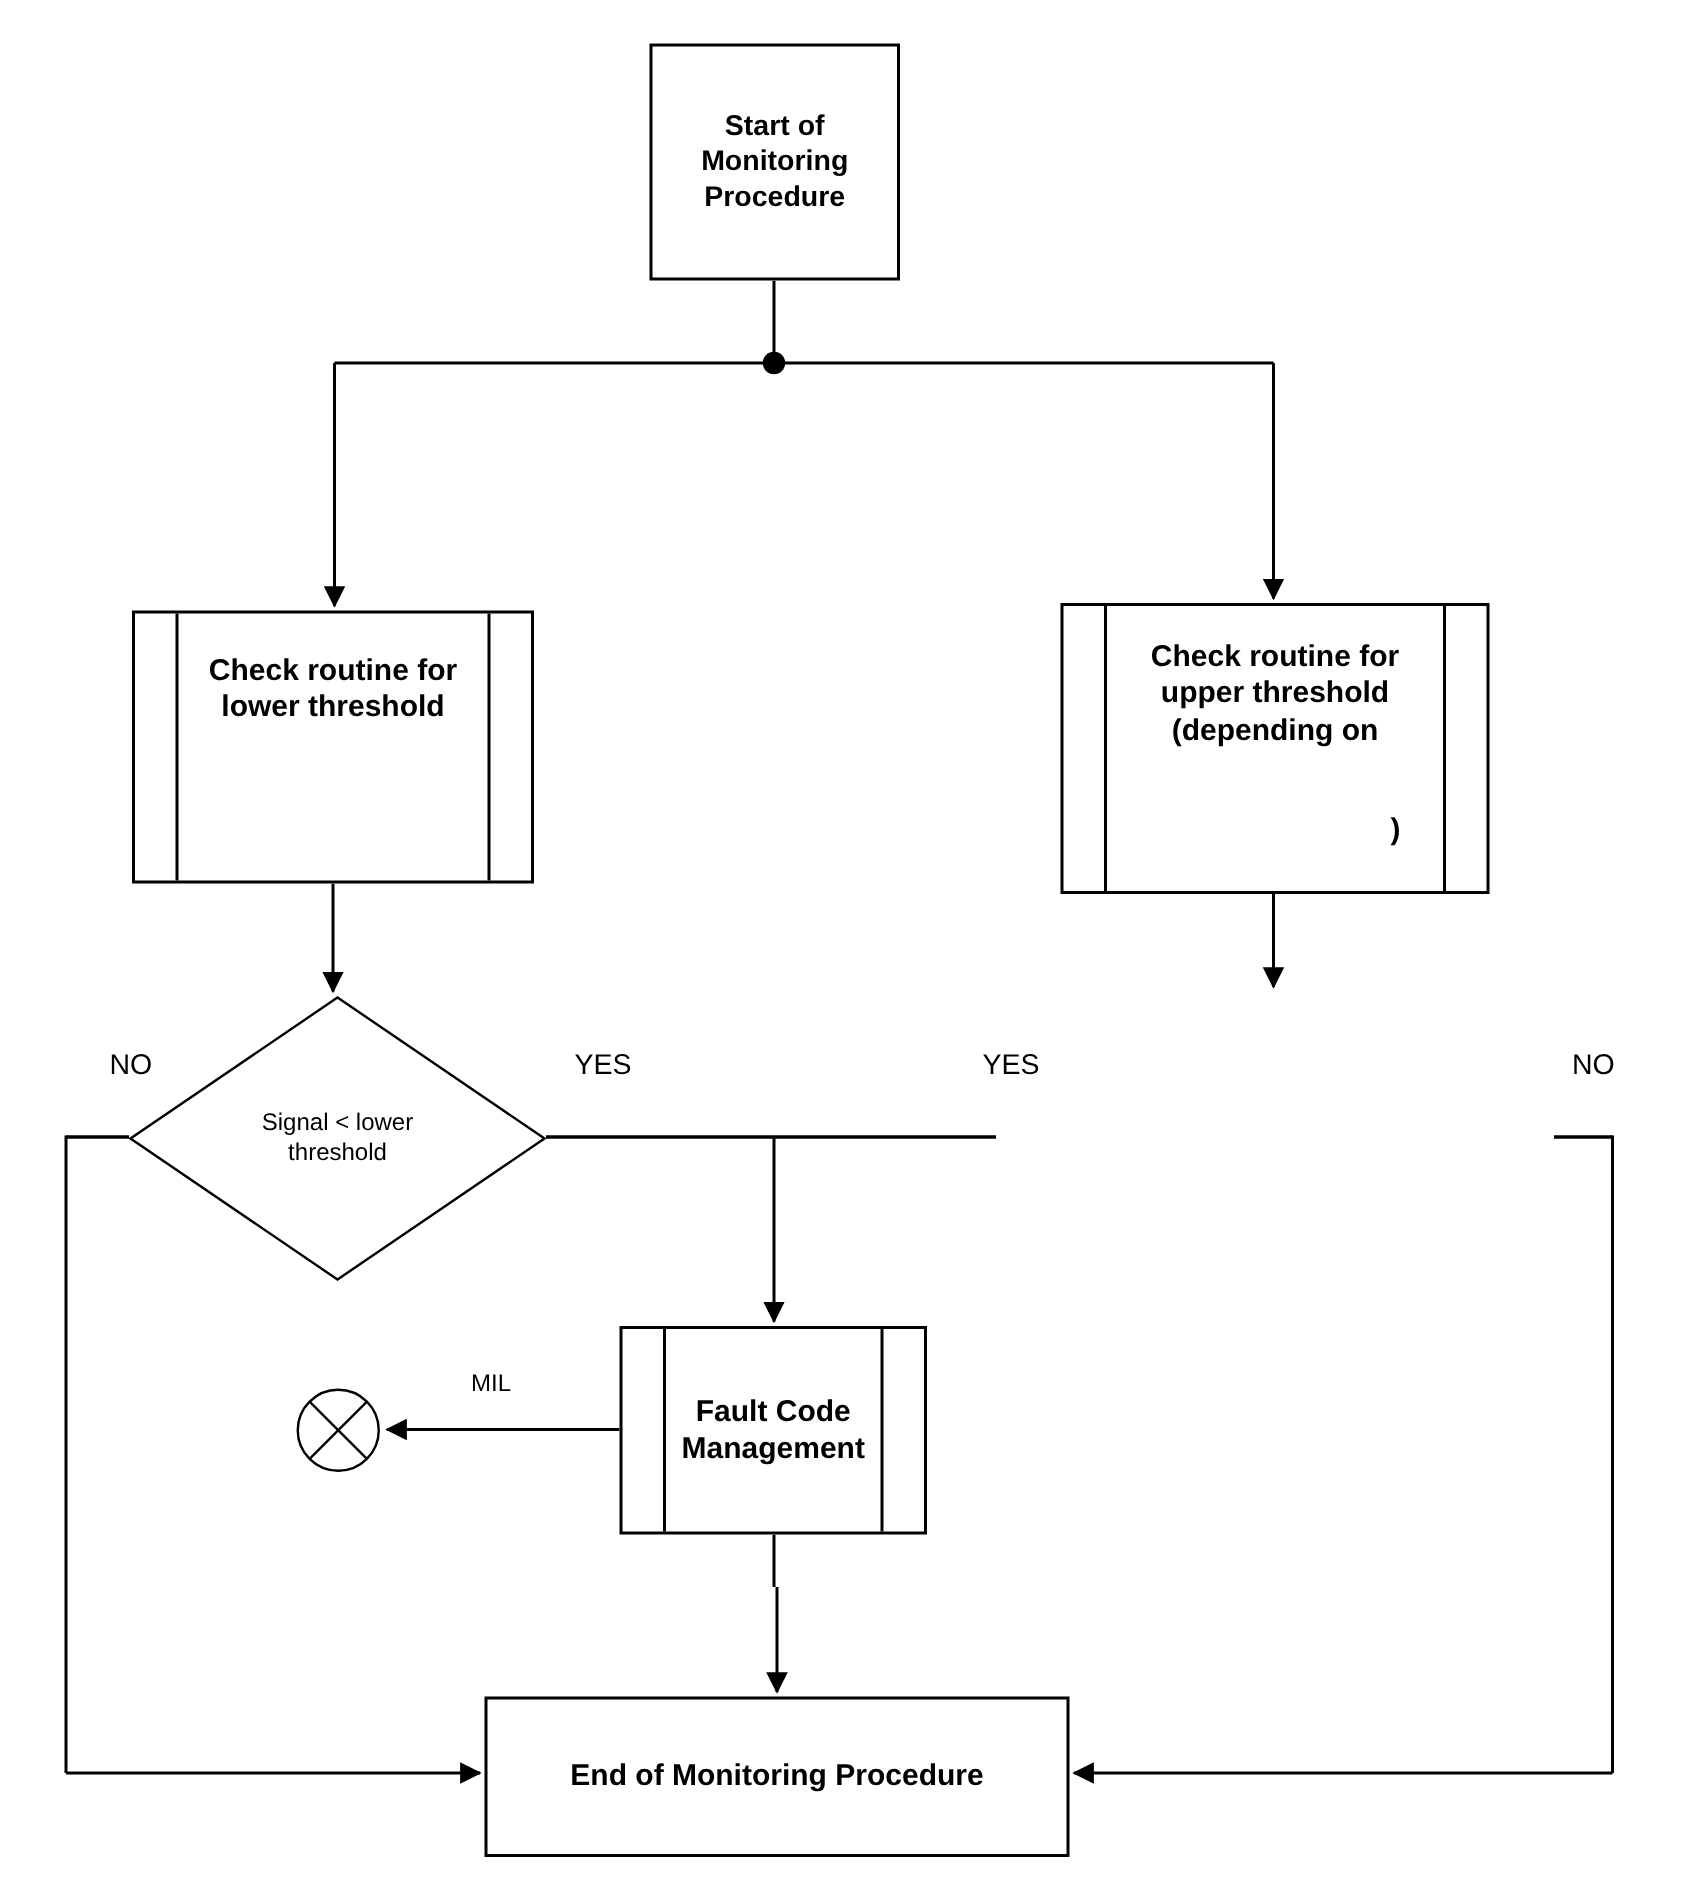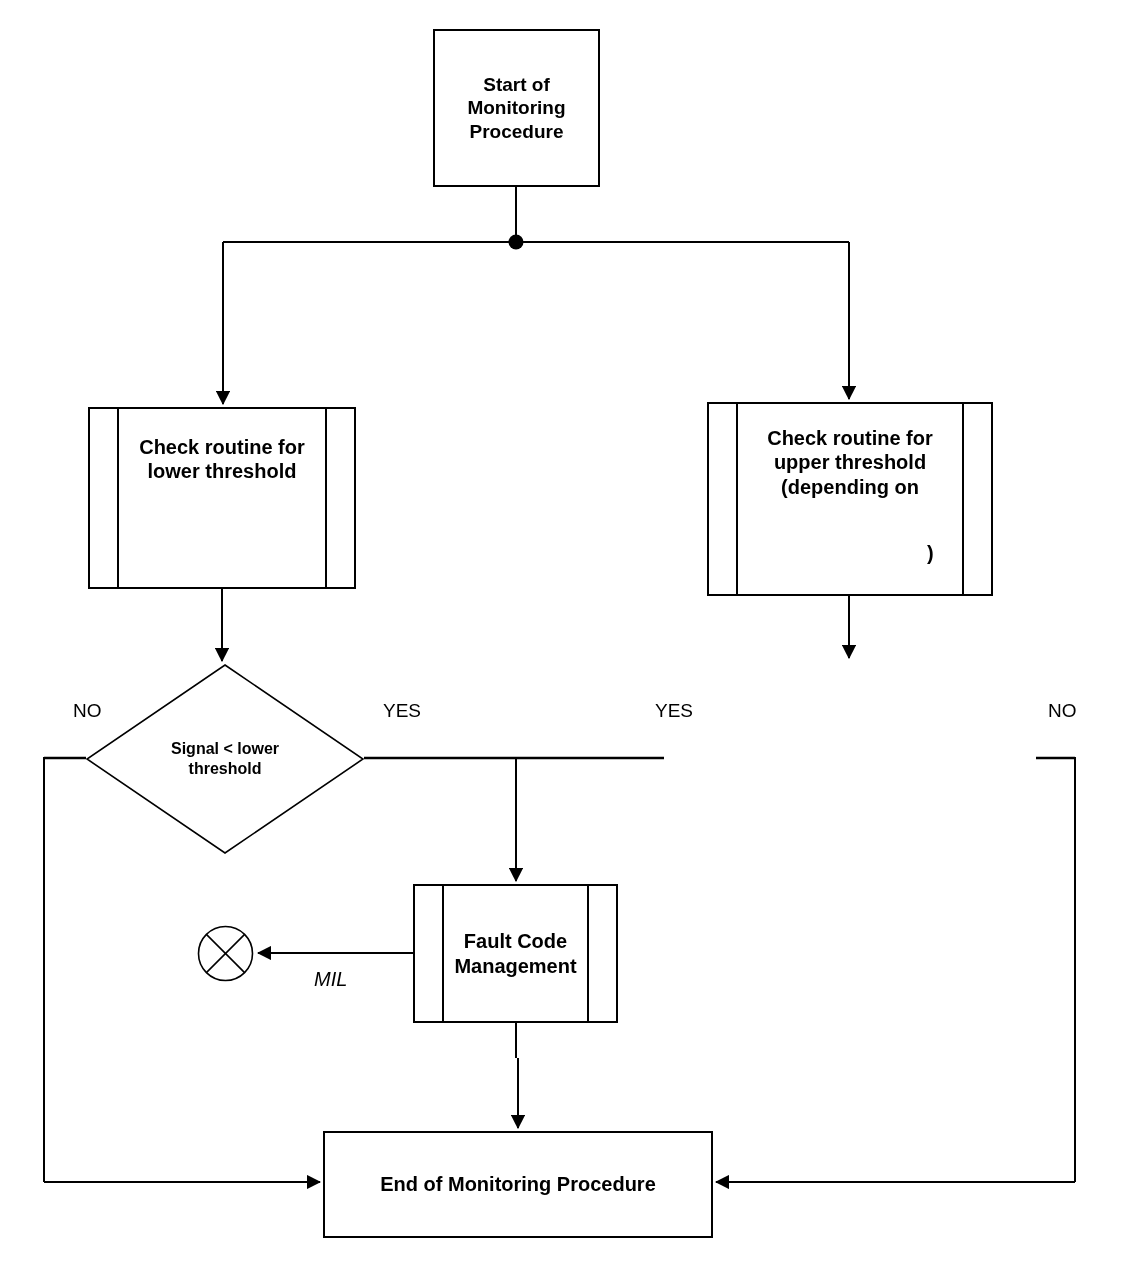--- a/index.html
+++ b/index.html
@@ -122,21 +122,21 @@
   .diamond .dlabel {
     position: absolute;
     left: 0;
     top: 0;
     width: 100%;
     height: 100%;
     display: flex;
     align-items: center;
     justify-content: center;
     text-align: center;
-    font-weight: bold;
+    font-weight: normal;
     white-space: pre-line;
     line-height: 1.25;
   }
   #diamond-lower {
     left: 86px;
     top: 664px;
     width: 278px;
     height: 190px;
   }
   #diamond-lower .dlabel {
@@ -156,21 +156,21 @@
     position: absolute;
     font-size: 19px;
     font-weight: normal;
     white-space: nowrap;
     margin-left: 23px;
   }
   #label-no-left    { left: 50px;  top: 700px; }
   #label-yes-left   { left: 360px; top: 700px; }
   #label-yes-right  { left: 632px; top: 700px; }
   #label-no-right   { left: 1025px; top: 700px; }
-  #label-mil        { left: 291px; top: 968px; font-size: 20px; font-style: italic; }
+  #label-mil        { left: 291px; top: 914px; font-size: 16px; }
   
   #mil-indicator {
     position: absolute;
     left: 197px;
     top: 925px;
     width: 57px;
     height: 57px;
   }
 </style>
 </head>

